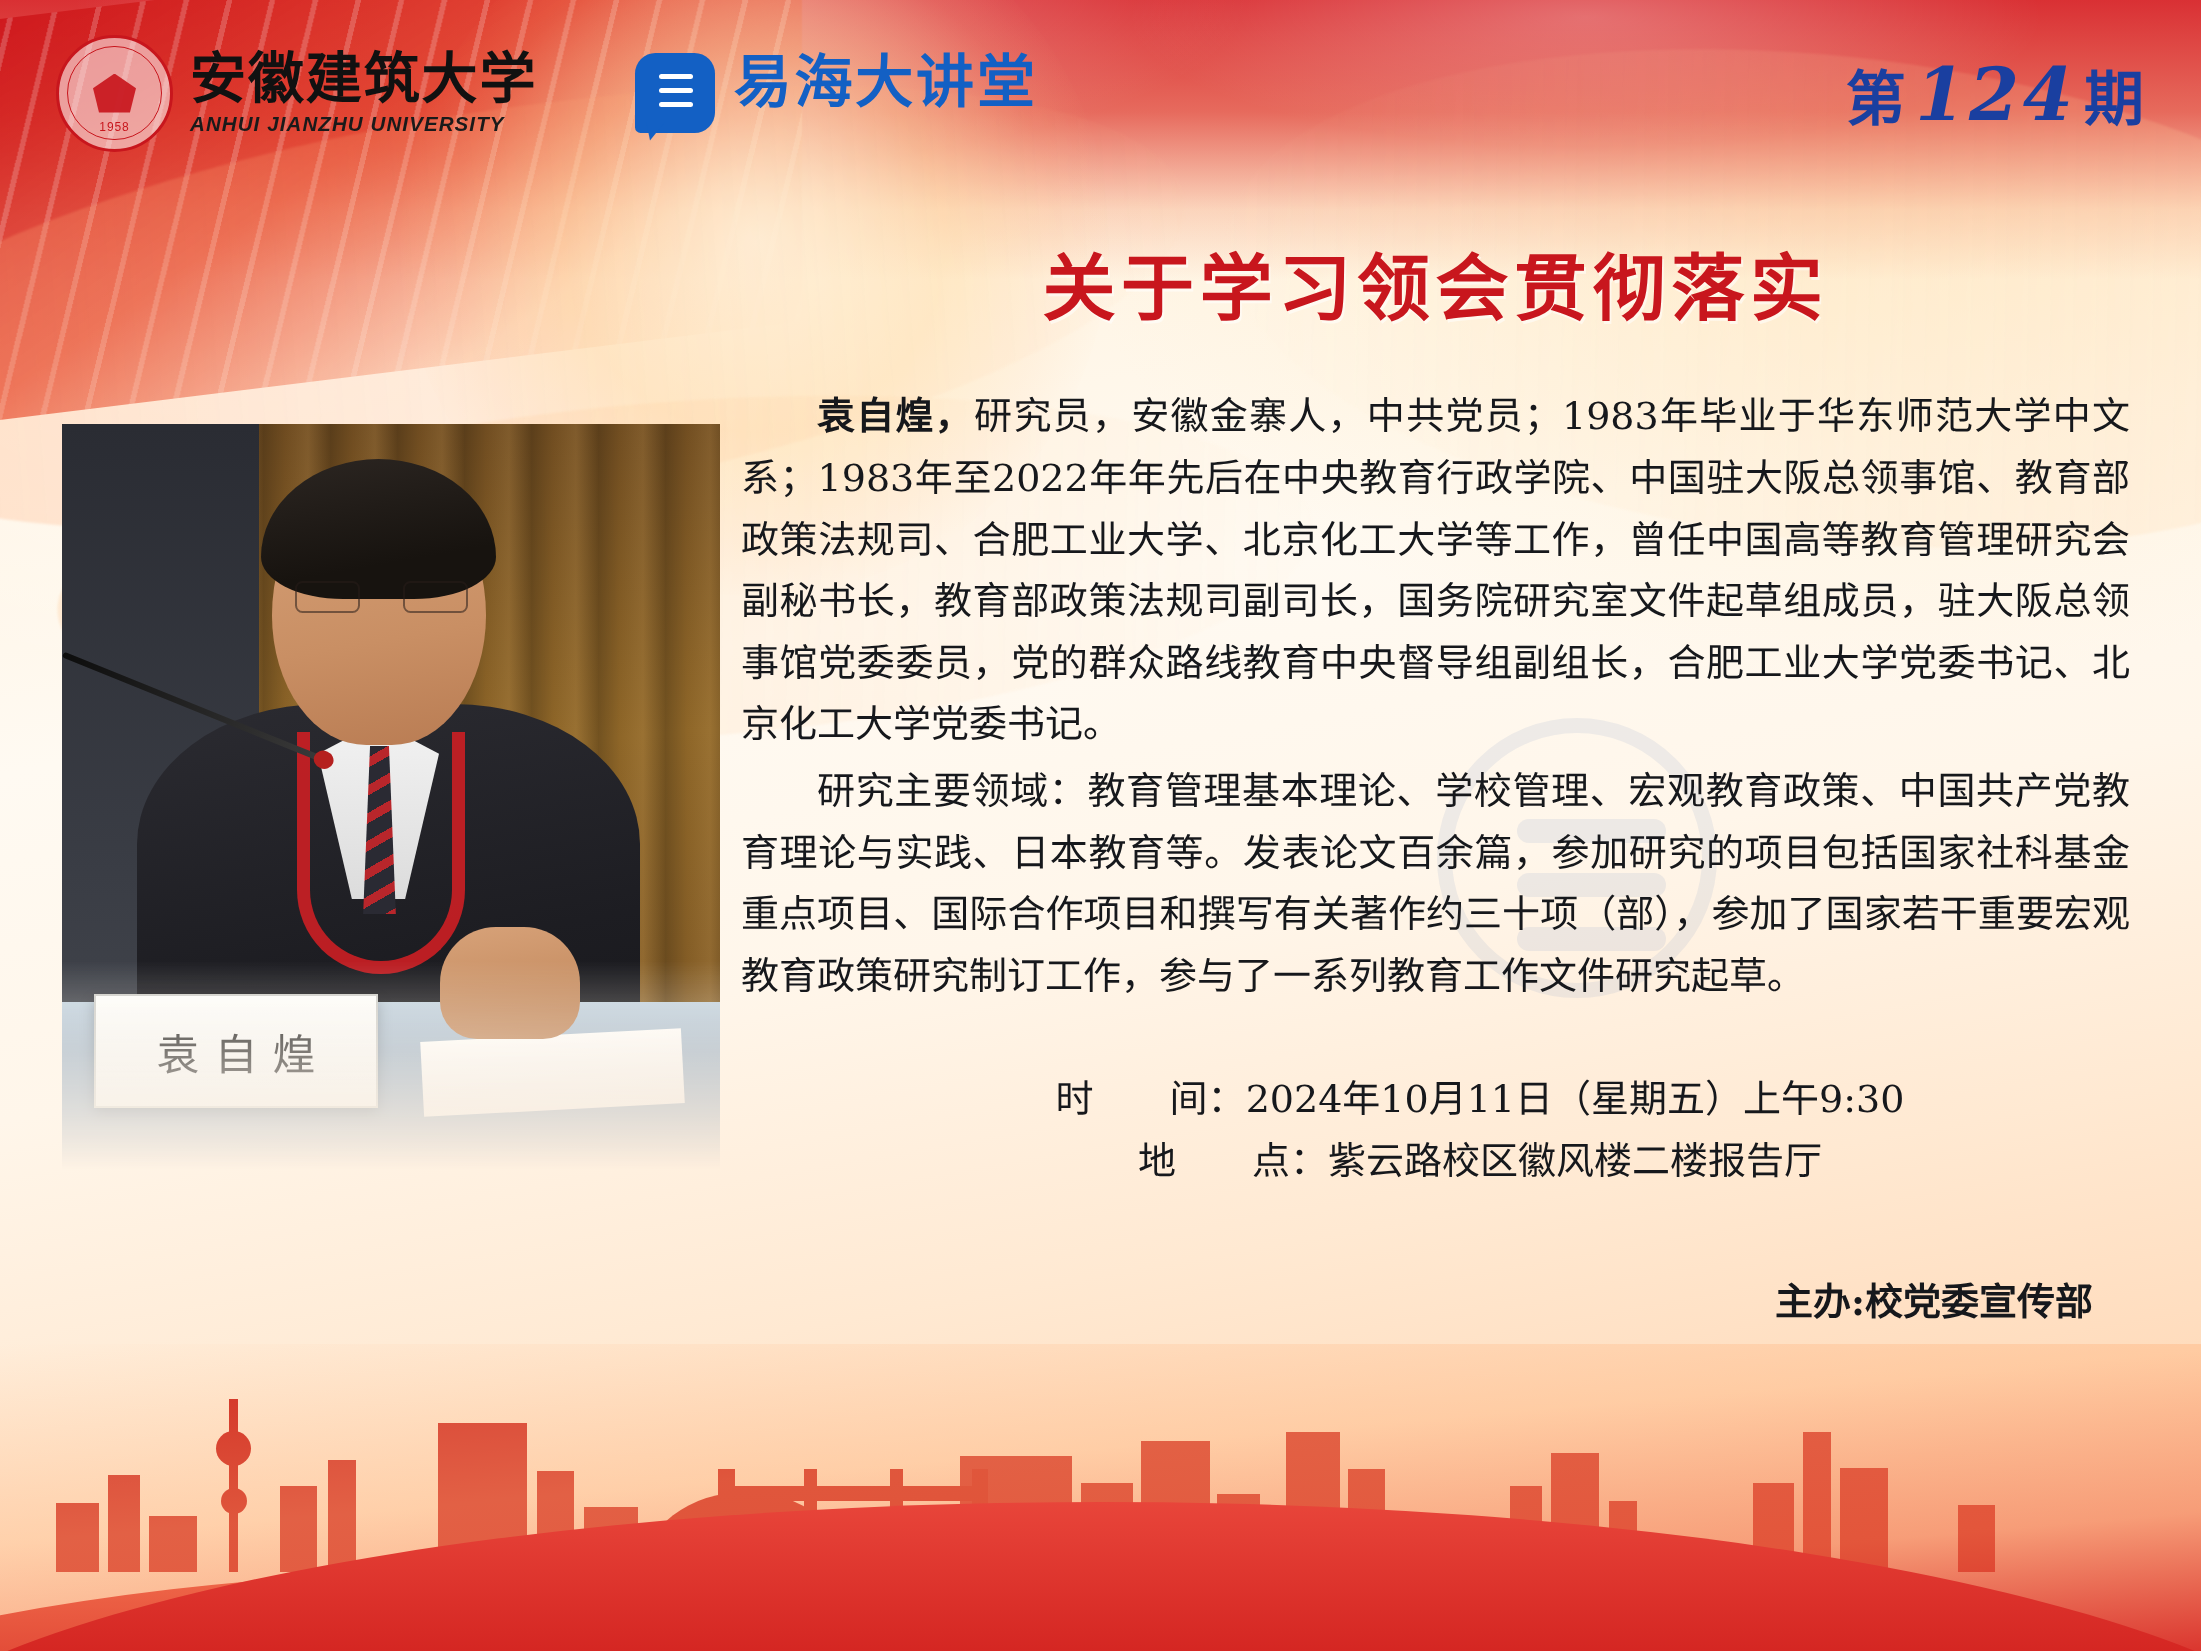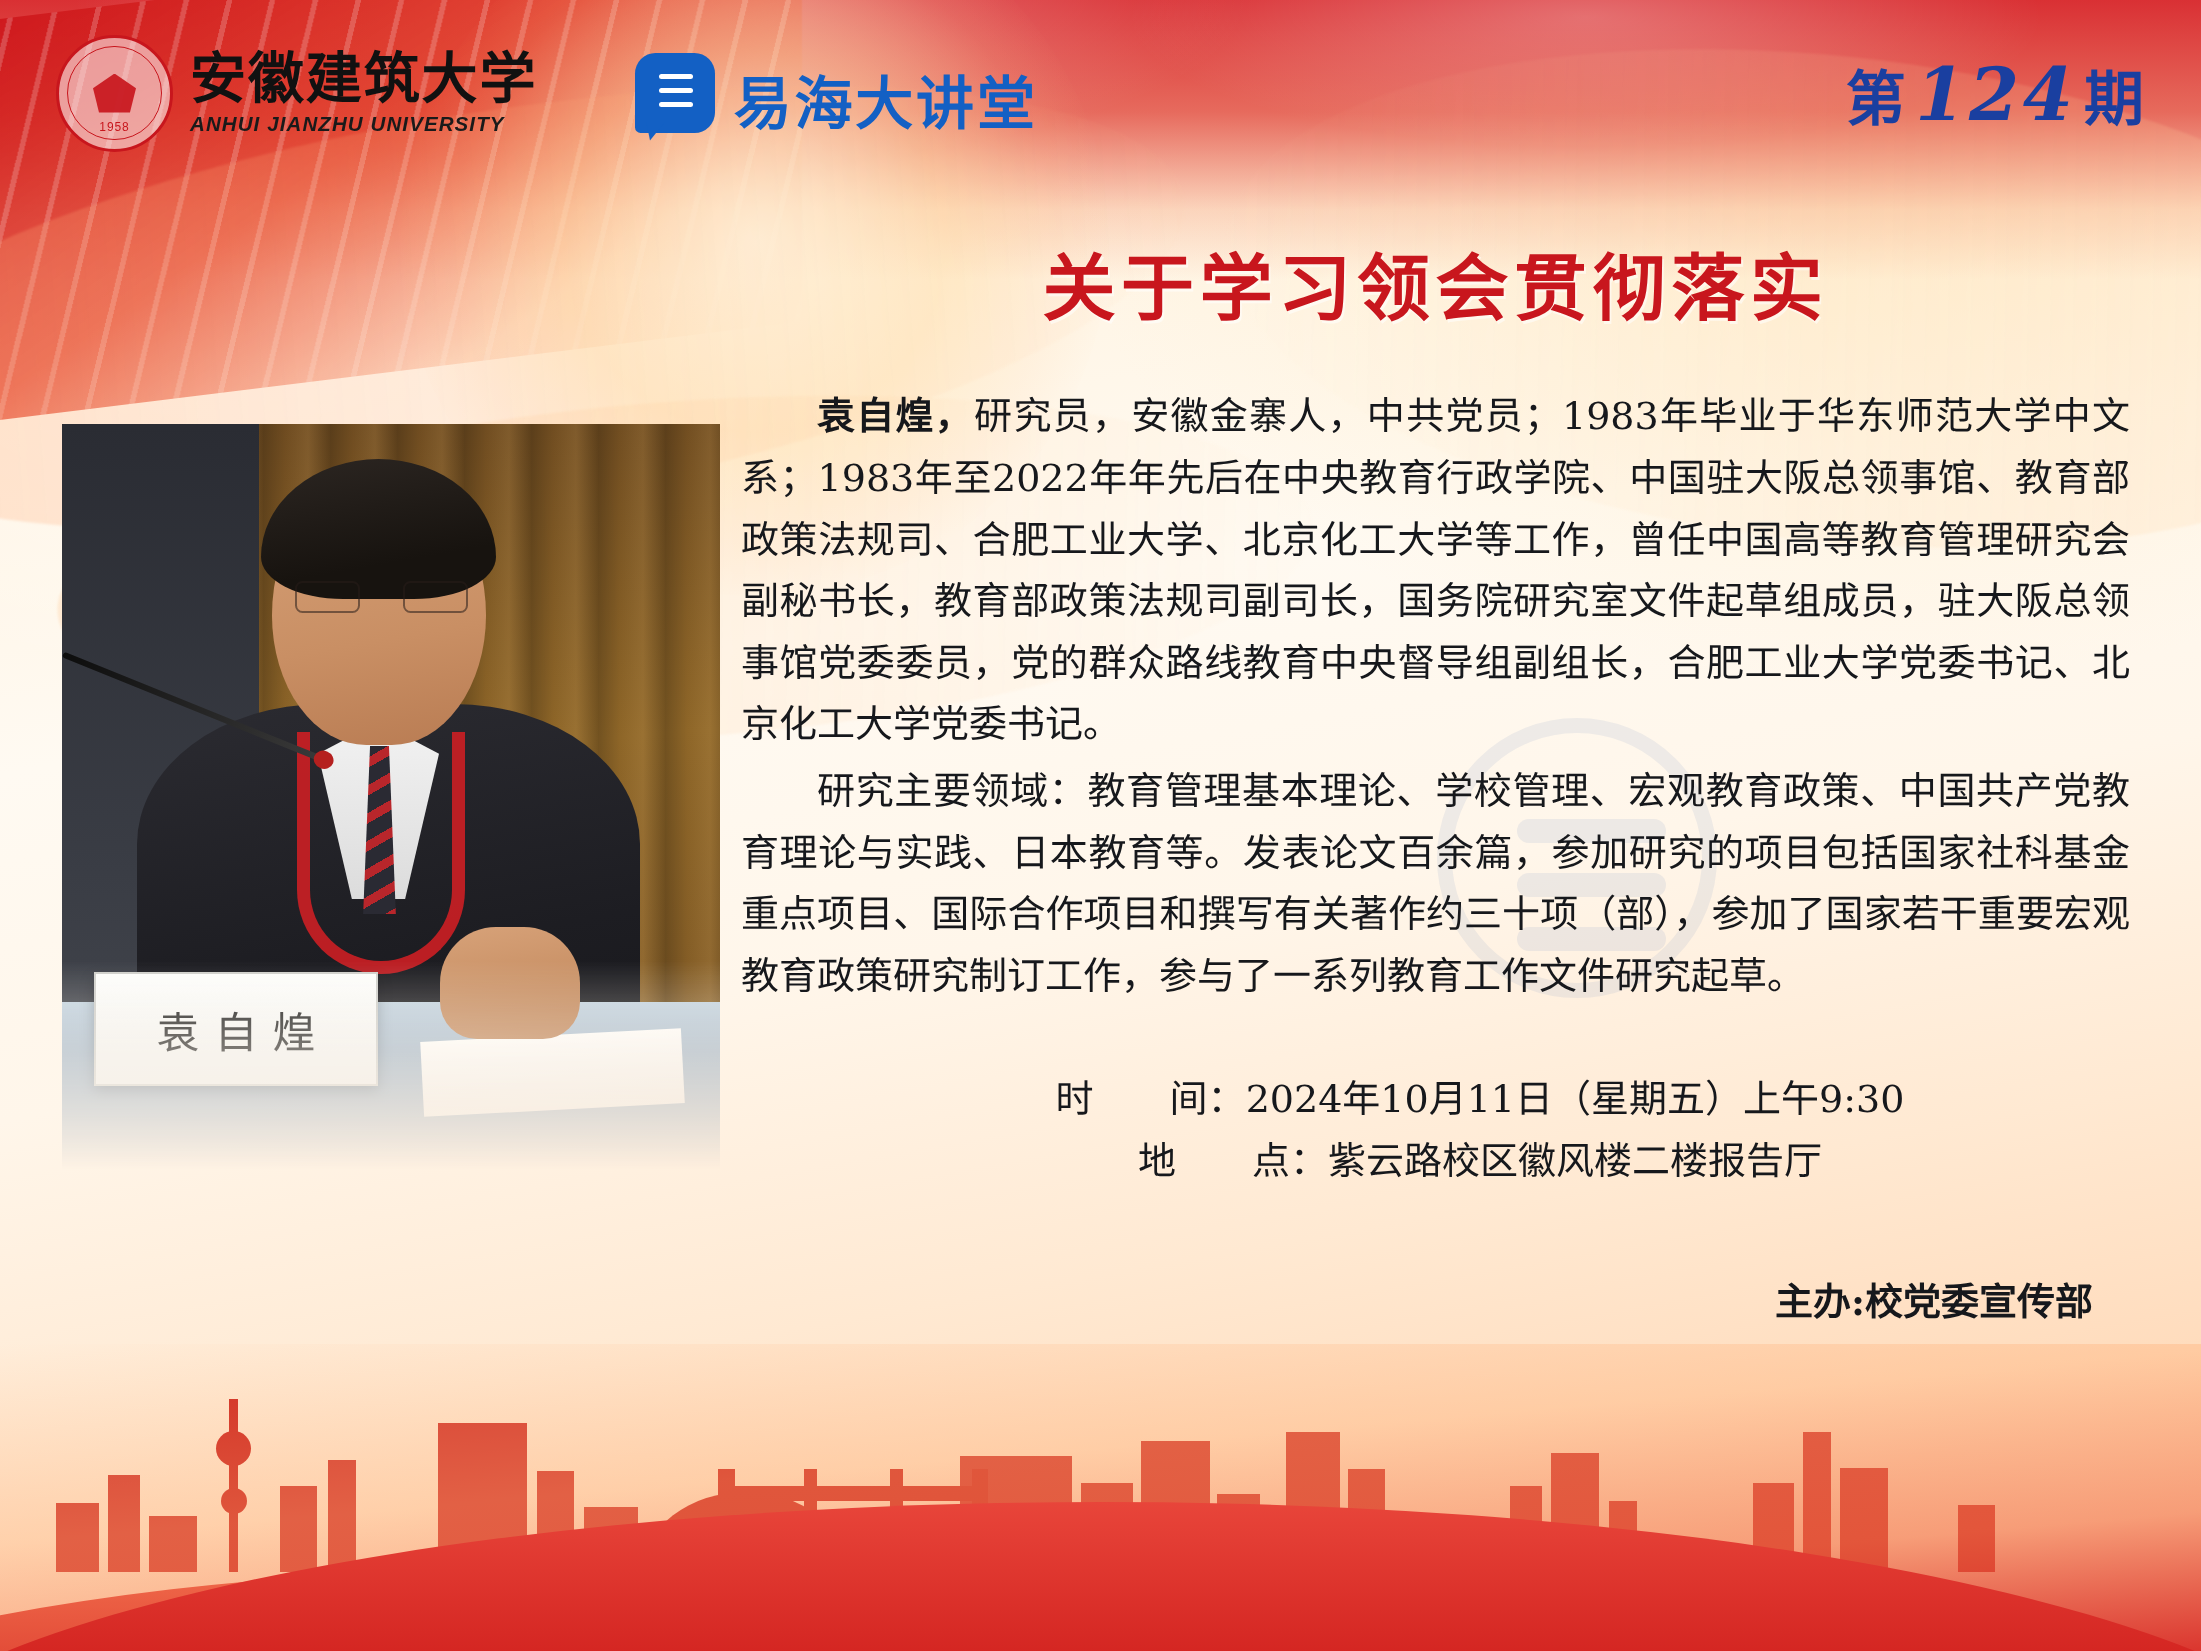--- a/index.html
+++ b/index.html
@@ -194,21 +194,21 @@
     font-weight: 700;
     font-style: italic;
   }
   .divider-dot {
     width: 3.7px; height: 89px;
     margin: 0 35px;
     background: rgba(0,0,0,0);
   }
   .forum-logo {
     display: flex;
-    align-items: flex-end;
+    align-items: flex-start;
     gap: 18.6px;
     padding-left: 24px;
   }
   .forum-mark {
     width: 80px; height: 80px;
     border-radius: 20.5px 20.5px 20.5px 5.6px;
     background: #1360c4;
     position: relative;
     flex: none;
   }
@@ -357,21 +357,21 @@
     background: #b5201f;
   }
   .portrait .desk {
     position: absolute;
     left: 0; bottom: 0;
     width: 100%; height: 168px;
     background: linear-gradient(180deg, #c3d3e0 0%, #9fb3c6 30%, #7e93a8 100%);
   }
   .portrait .nameplate {
     position: absolute;
-    left: 32px; bottom: 84px;
+    left: 32px; bottom: 62px;
     width: 280px; height: 110px;
     background: linear-gradient(180deg, #fdfdfb 0%, #ececea 100%);
     border: 2.8px solid #cfcfcb;
     box-shadow: 0 5.6px 13px rgba(0,0,0,0.25);
     display: flex;
     align-items: center;
     justify-content: center;
     text-align: center;
   }
   .portrait .nameplate span {

